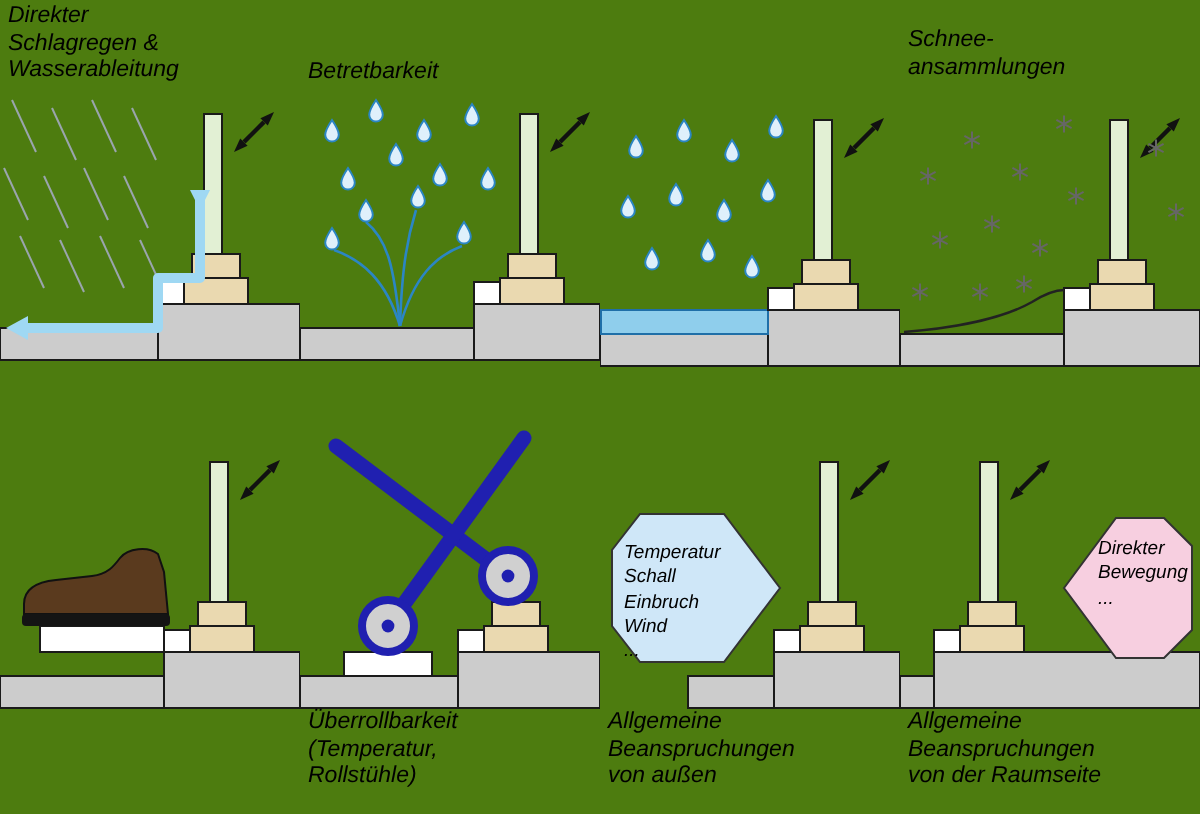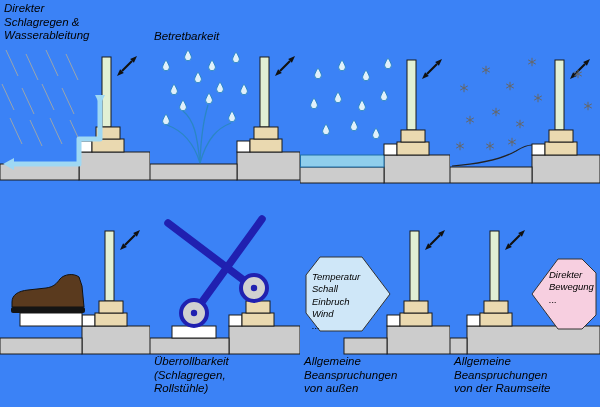--- a/index.html
+++ b/index.html
@@ -1,18 +1,18 @@
 <!DOCTYPE html>
 <html><head>
 <meta charset="utf-8">
 <style>
   *{margin:0;padding:0;box-sizing:border-box}
   html,body{background:#fff}
   body{width:600px;height:407px;font-family:"Liberation Sans",sans-serif;overflow:hidden}
-  .canvas{position:relative;width:600px;height:407px;background:#3b82f6;
+  .canvas{position:relative;width:600px;height:407px;background:#4d7c0f;
           display:grid;grid-template-columns:repeat(4,150px);grid-template-rows:203px 204px}
   .panel{position:relative;width:150px;height:203px}
   svg.art{position:absolute;left:0;top:0;z-index:1}
   .title{position:absolute;z-index:3;font-style:italic;font-size:11.5px;line-height:1.18;
          color:#000;white-space:pre-line}
   .callout-text{position:absolute;z-index:2;font-style:italic;font-size:9.5px;line-height:1.3;
                 color:#000;white-space:pre-line}
   .outl{stroke:#1a1a1a;stroke-width:1}
 </style>
 </head>
@@ -127,20 +127,22 @@
       <g fill="#cccccc">
         <rect class="outl" x="84" y="155" width="66" height="28"></rect>
         <rect class="outl" x="0" y="167" width="84" height="16"></rect>
       </g>
       <rect x="0.5" y="155" width="83.5" height="12" stroke-width="1" fill="#8fceec" stroke="#1f6fa8"></rect>
       <use href="#sill" transform="translate(97,38)"></use>
     </svg>
   </section>
 
   <section class="panel">
+    <div class="title" style="left:4px;top:14px">Schnee-
+ansammlungen</div>
     <svg class="art" width="150" height="203">
       <g fill="#cccccc">
         <rect class="outl" x="82" y="155" width="68" height="28"></rect>
         <rect class="outl" x="0" y="167" width="82" height="16"></rect>
       </g>
       <use href="#sill" transform="translate(95,38)"></use>
       <path d="M2,166 C28,164 52,159 66,151 C74,146 79,145 82,145" fill="none" stroke="#222" stroke-width="1.2"></path>
       <g>
         <use href="#flake" transform="translate(14,88)"></use>
           <use href="#flake" transform="translate(36,70)"></use>
@@ -169,21 +171,21 @@
       <rect class="outl" x="20" y="110" width="62" height="13" fill="#ffffff"></rect>
       <g>
         <path d="M12,104 L12,99 C12,92 18,88 28,87 L46,85 C54,84 57,80 60,76 C64,71 74,70 79,74 L82,83 L84,104 Z" stroke="#111" stroke-width="1" fill="#5a3a1e"></path>
         <rect x="11" y="104" width="74" height="6" rx="2" fill="#141414"></rect>
       </g>
     </svg>
   </section>
 
   <section class="panel">
     <div class="title" style="left:4px;top:152px">Überrollbarkeit
-(Schlagregen,
+(Temperatur,
 Rollstühle)</div>
     <svg class="art" width="150" height="203">
       <g fill="#cccccc">
         <rect class="outl" x="79" y="123" width="71" height="28"></rect>
         <rect class="outl" x="0" y="135" width="79" height="16"></rect>
       </g>
       <use href="#sillbase" transform="translate(92,6)"></use>
       <rect class="outl" x="22" y="123" width="44" height="12" fill="#ffffff"></rect>
       <g>
         <g stroke-linecap="round" stroke-width="7.5" stroke="#2020b0">

